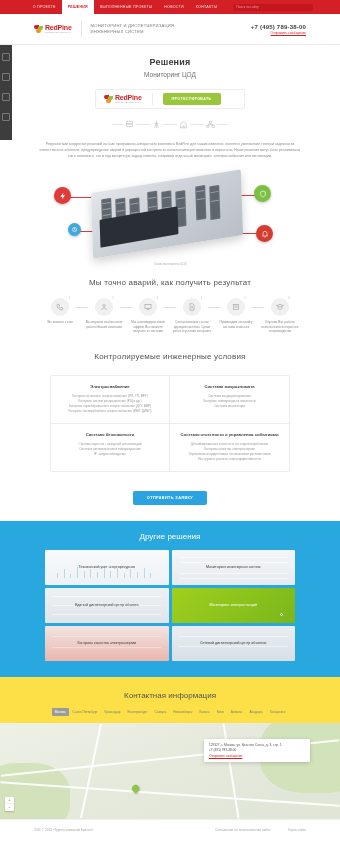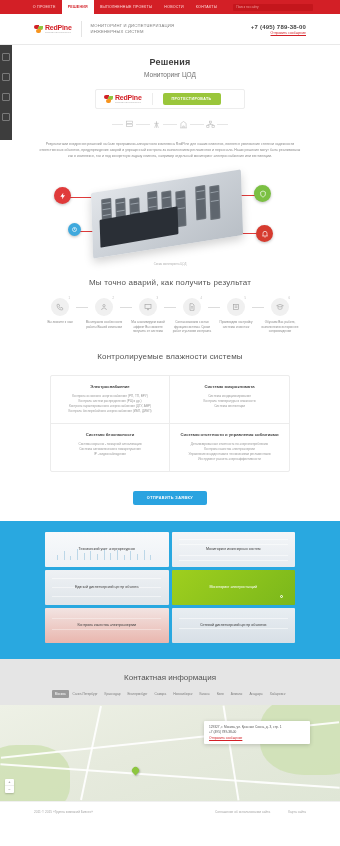--- a/index.html
+++ b/index.html
@@ -226,21 +226,21 @@
   .spark i {
     position: absolute; bottom: 0; width: 1px; background: #bcd7e8;
   }
   .scan-lines i { position: absolute; left: 6%; right: 6%; height: 1px; background: rgba(255,255,255,.5); }
   .dotmark {
     position: absolute; width: 3px; height: 3px; border-radius: 50%;
     border: 1px solid #fff; right: 12px; bottom: 7px;
   }
 
   
-  .contacts { padding: 14px 0 0; background: #e5e5e5; }
+  .contacts { padding: 14px 0 0; background: #fde047; }
   .contacts h3 {
     text-align: center; font-size: 8px; color: #555; font-weight: normal;
   }
   .cities {
     display: flex; justify-content: center; flex-wrap: nowrap;
     gap: 1px; margin-top: 8px; padding: 0 18px;
   }
   .city {
     font-size: 3.2px; color: #7d7d7d; padding: 2px 3px;
     white-space: nowrap; cursor: pointer; border-radius: 1px;
@@ -506,21 +506,21 @@
       <svg width="8" height="8" viewBox="0 0 24 24" fill="none" stroke="#9e9e9e" stroke-width="1.8">
           <path d="M2 8l10-4 10 4-10 4z"></path>
           <path d="M6 11v5c0 1.5 3 3 6 3s6-1.5 6-3v-5"></path>
         </svg>
       <span class="step-num">6</span>
     </div>
     <div class="step-txt">Обучаем Вас работе, выполняем всестороннее сопровождение</div>
   </div>
 </div>
 
-<h3 class="sec-title" style="margin-top:18px;">Контролируемые влажности системы</h3>
+<h3 class="sec-title" style="margin-top:18px;">Контролируемые инженерные условия</h3>
 <div class="sys-wrap">
   <div class="sys-grid">
     <div class="sys-cell">
       <div class="sys-h">Электроснабжение</div>
       <div class="sys-li">Контроль основного энергоснабжения (РП, ТП, ВРУ)</div>
       <div class="sys-li">Контроль систем распределения (РЩ и др.)</div>
       <div class="sys-li">Контроль гарантированного энергоснабжения (ДГУ, АВР)</div>
       <div class="sys-li">Контроль бесперебойного энергоснабжения (ИБП, ДИБП)</div>
     </div>
     <div class="sys-cell">
@@ -543,20 +543,21 @@
       <div class="sys-li">Инструмент расчета энергоэффективности</div>
     </div>
   </div>
 </div>
 
 <div class="cta-wrap">
   <button class="btn-blue">ОТПРАВИТЬ ЗАЯВКУ</button>
 </div>
 
 <section class="other">
+  <h3>Другие решения</h3>
   <div class="cards">
 
     <div class="card">
       <div class="c-bg bg-chart">
         <div class="spark">
           <i style="left:4%;height:40%"></i>
             <i style="left:10%;height:65%"></i>
             <i style="left:16%;height:35%"></i>
           <i style="left:22%;height:80%"></i>
             <i style="left:28%;height:50%"></i>

